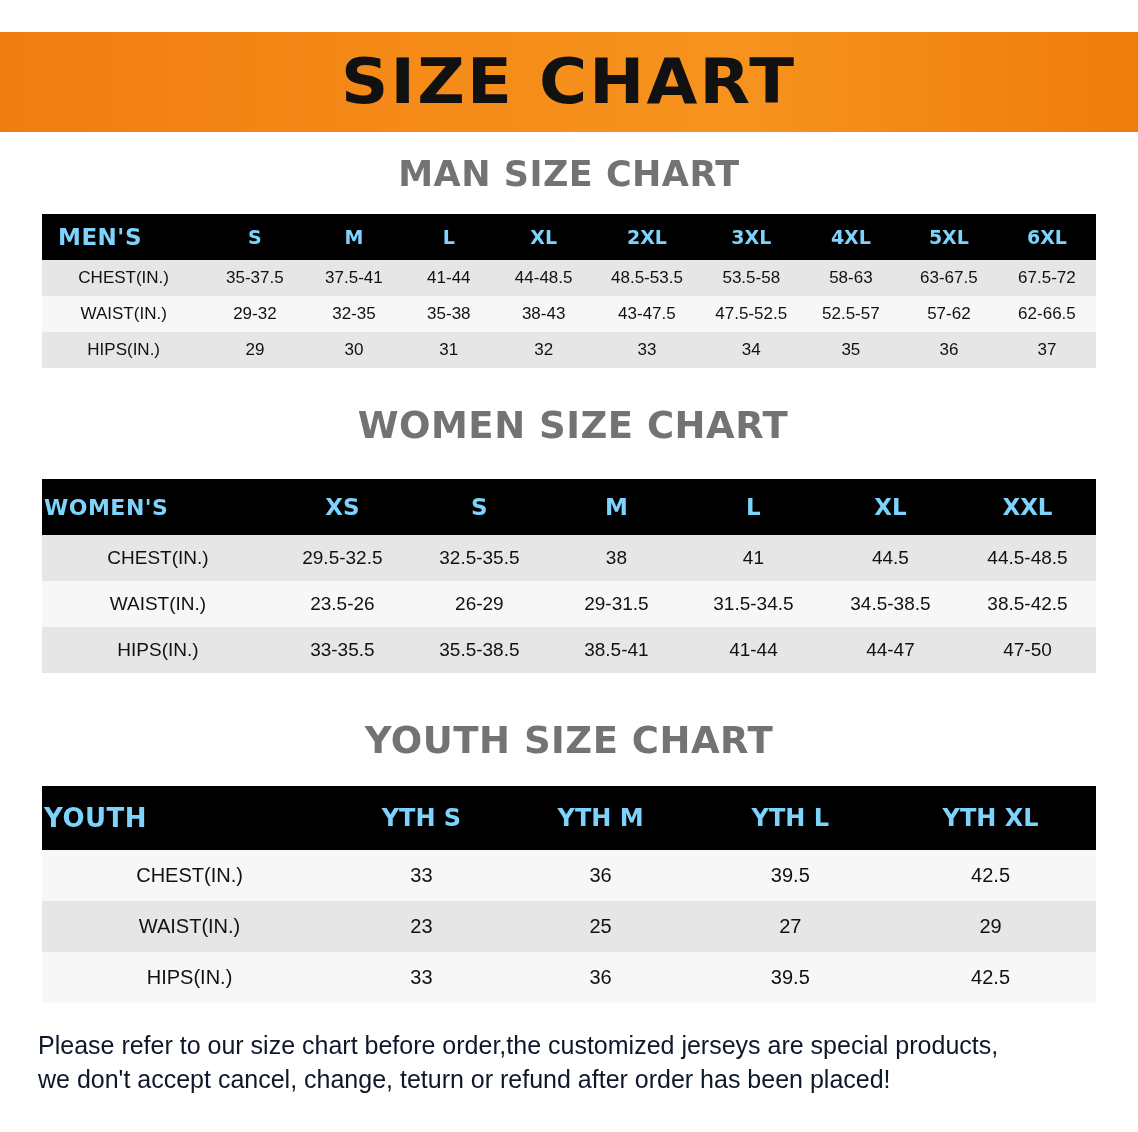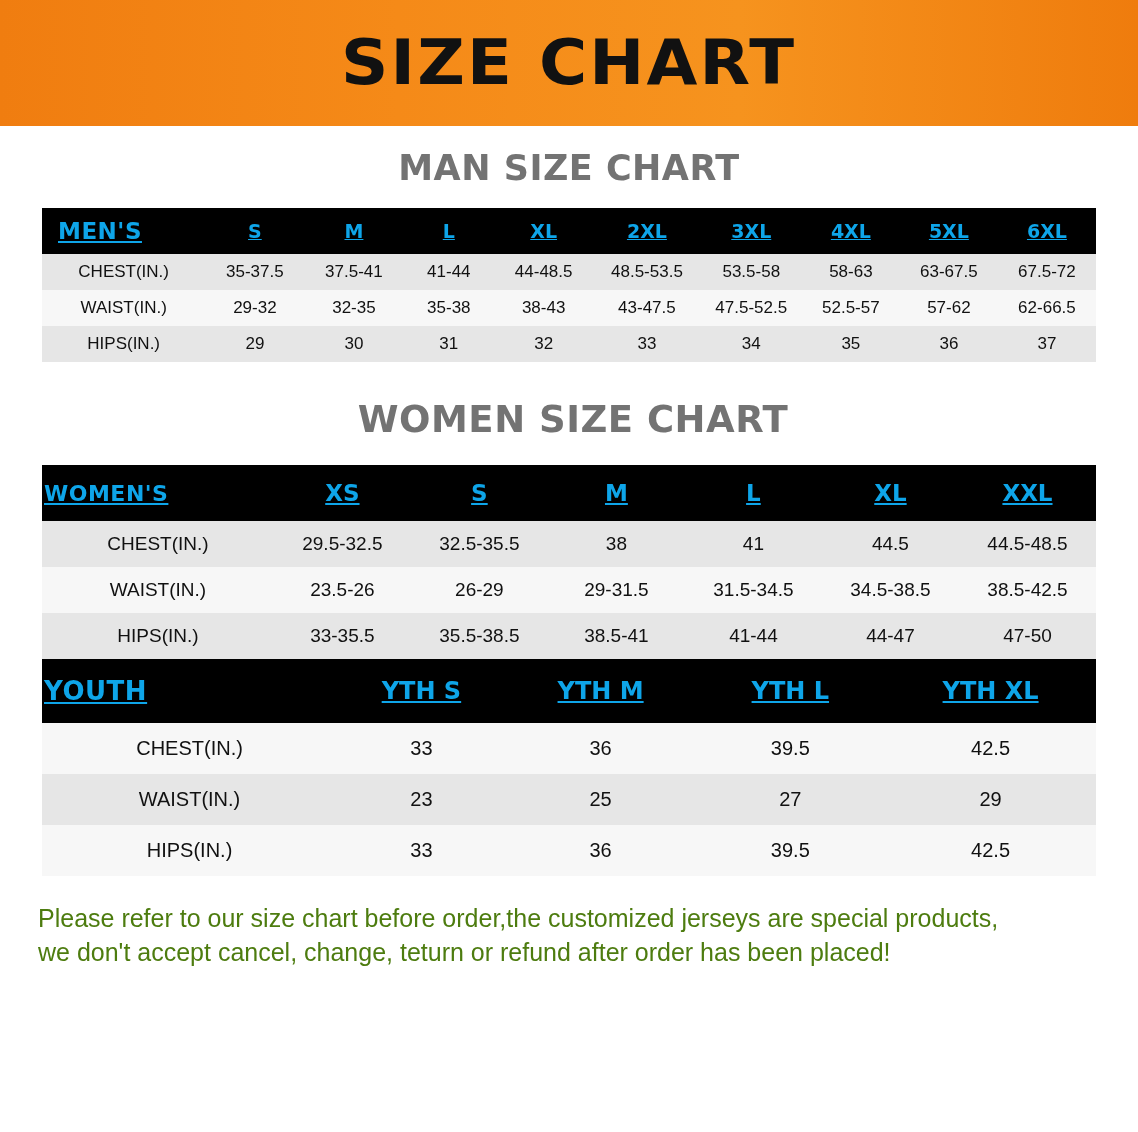--- a/index.html
+++ b/index.html
@@ -16,25 +16,26 @@
   }
   .page {
     width: 1138px;
     height: 1132px;
     position: relative;
     background: #ffffff;
   }
 
   
   .banner {
-    height: 126px;
+    height: 100px;
     background: linear-gradient(90deg, #f07d10 0%, #f58a18 35%, #f6931e 65%, #ef7c0d 100%);
     display: flex;
     align-items: center;
     justify-content: center;
+    margin-top: 32px;
   }
   .banner-title {
     font-family: "DejaVu Sans", sans-serif;
     font-weight: bold;
     font-size: 62px;
     letter-spacing: 2px;
     color: #111111;
     line-height: 1;
     transform: scaleX(1.06);
   }
@@ -42,40 +43,39 @@
   
   .section-title {
     text-align: center;
     font-family: "DejaVu Sans", sans-serif;
     font-weight: bold;
     font-size: 35px;
     letter-spacing: 0.5px;
     color: #737373;
   }
   .t-man    { margin-top: 22px; margin-bottom: 20px; }
-  .t-women  { margin-top: 36px; margin-bottom: 24px; font-size: 37px; padding-left: 8px; }
+  .t-women  { margin-top: 36px; margin-bottom: 32px; font-size: 37px; padding-left: 8px; }
   .t-youth  { margin-top: 46px; margin-bottom: 24px; font-size: 37px; }
 
   
   .tbl-wrap {
     margin: 0 42px;
   }
   table {
     width: 100%;
     border-collapse: collapse;
     table-layout: fixed;
   }
   thead th {
     background: #000000;
-    color: #0ea5e9;
+    color: #7dd3fc;
     font-family: "DejaVu Sans", sans-serif;
     font-weight: bold;
     text-align: center;
     padding: 10px 2px;
-    text-decoration: underline;
   }
   thead th.rowhead {
     text-align: left;
     padding-left: 16px;
   }
   tbody td {
     text-align: center;
     color: #111111;
     font-family: "Liberation Sans", sans-serif;
   }
@@ -98,21 +98,21 @@
   .women tbody td { font-size: 19px; padding: 12px 1px; }
 
   
   .youth thead th { font-size: 24px; padding: 17px 2px; }
   .youth thead th.rowhead { font-size: 26px; letter-spacing: 0.5px; }
   .youth tbody td { font-size: 20px; padding: 14px 1px; }
 
   
   .note {
     margin: 26px 38px 0 38px;
-    color: #4d7c0f;
+    color: #0f172a;
     font-family: "Liberation Sans", sans-serif;
     font-size: 25px;
     line-height: 1.35;
     text-align: left;
   }
   .note span { display: block; }
 </style>
 </head>
 <body>
 
@@ -240,20 +240,21 @@
           <td>35.5-38.5</td>
           <td>38.5-41</td>
           <td>41-44</td>
           <td>44-47</td>
           <td>47-50</td>
         </tr>
       </tbody>
     </table>
   </div>
 
+  <div class="section-title t-youth">YOUTH SIZE CHART</div>
   <div class="tbl-wrap">
     <table class="youth">
       <colgroup>
         <col style="width:28%">
           <col style="width:16%">
           <col style="width:18%">
           <col style="width:18%">
           <col style="width:20%">
       </colgroup>
       <thead>

